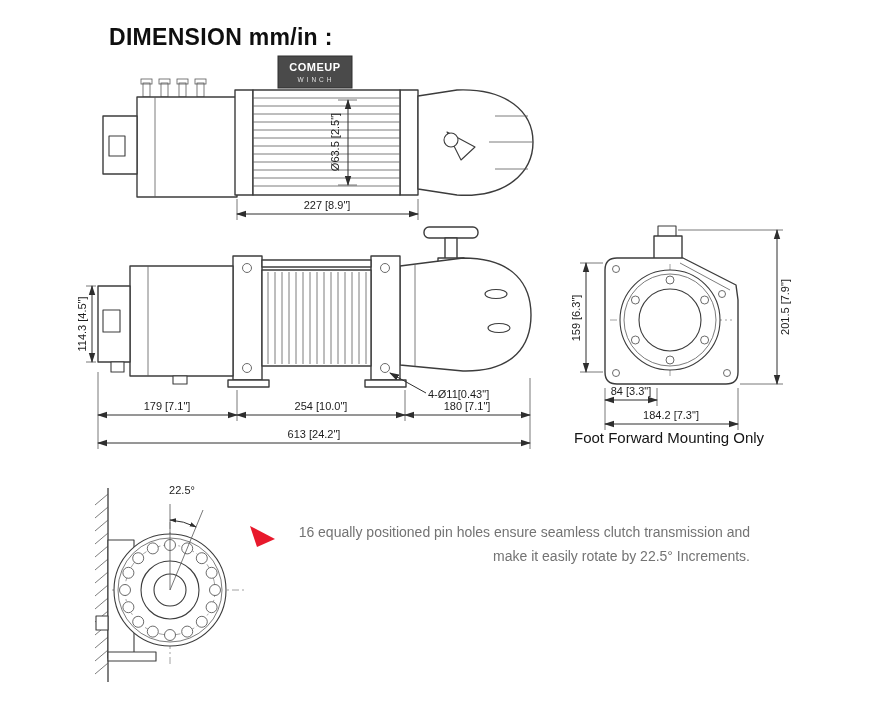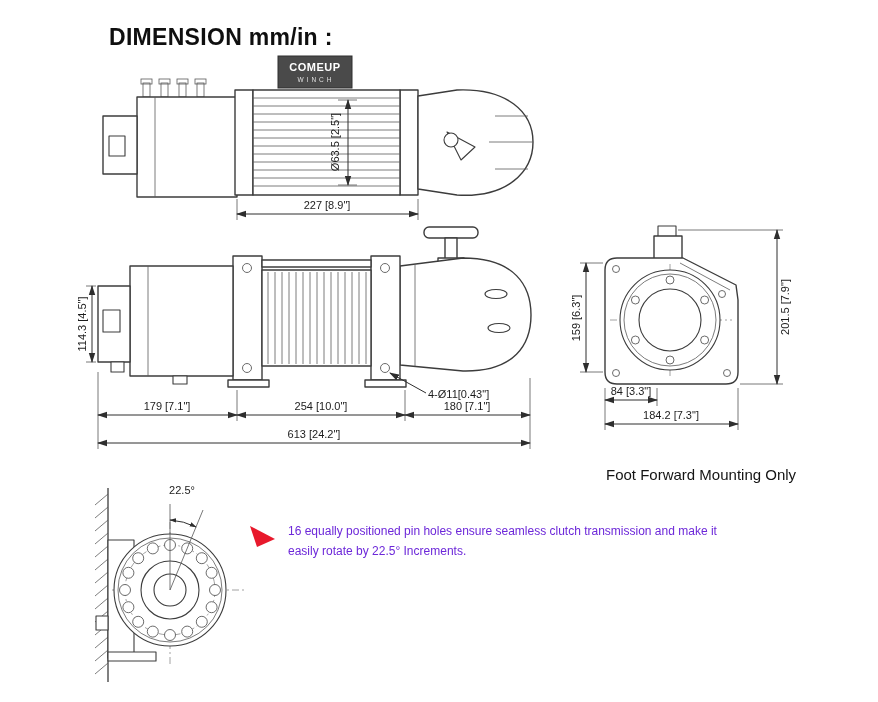--- a/index.html
+++ b/index.html
@@ -1,24 +1,24 @@
 <!DOCTYPE html>
 <html><head>
 <meta charset="utf-8">
 <style>
   html,body{margin:0;padding:0;}
   body{width:878px;height:702px;position:relative;background:#ffffff;
        font-family:"Liberation Sans",sans-serif;overflow:hidden;}
   .abs{position:absolute;}
   #page-title{left:64px;top:24px;font-size:23px;font-weight:700;color:#0f0f0f;letter-spacing:.3px;margin-left:45px;}
-  #endview-caption{left:574px;top:466px;font-size:15px;color:#141414;margin-left:32px;}
+  #endview-caption{left:574px;top:429px;font-size:15px;color:#141414;}
   #note-block{left:250px;top:521px;display:flex;gap:13px;align-items:flex-start;}
   #note-block .tri{width:25px;height:21px;background:#e8192c;
        clip-path:polygon(0 0,100% 62%,28% 100%);flex:0 0 auto;margin-top:5px;}
-  #note-block .txt{width:462px;font-size:12px;line-height:1.7;color:#6d28d9;}
+  #note-block .txt{width:462px;font-size:14px;line-height:1.7;color:#737373;text-align:right;}
 
   
   .ol  {fill:#ffffff;stroke:#3c3c3c;stroke-width:1.4;stroke-linejoin:round;}
   .ol2 {fill:#ffffff;stroke:#3c3c3c;stroke-width:1.1;stroke-linejoin:round;}
   .thin{fill:none;stroke:#5a5a5a;stroke-width:.8;}
   .hole{fill:#ffffff;stroke:#5a5a5a;stroke-width:.9;}
   .dim {fill:none;stroke:#2e2e2e;stroke-width:1;}
   .ext {fill:none;stroke:#555555;stroke-width:.8;}
   .cl  {fill:none;stroke:#8a8a8a;stroke-width:.8;stroke-dasharray:7 3 2 3;}
   .dimtext{font-size:11px;fill:#1c1c1c;}

